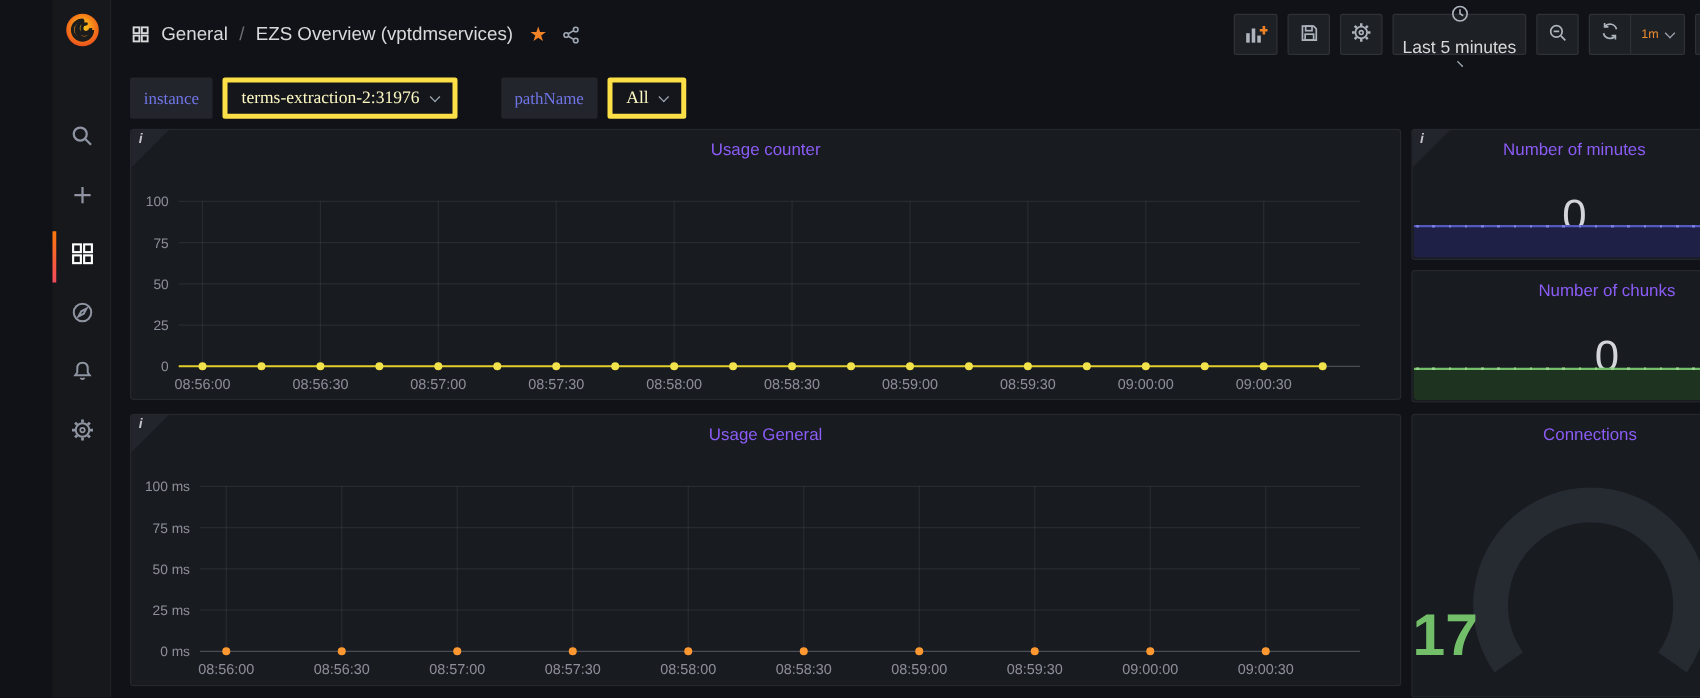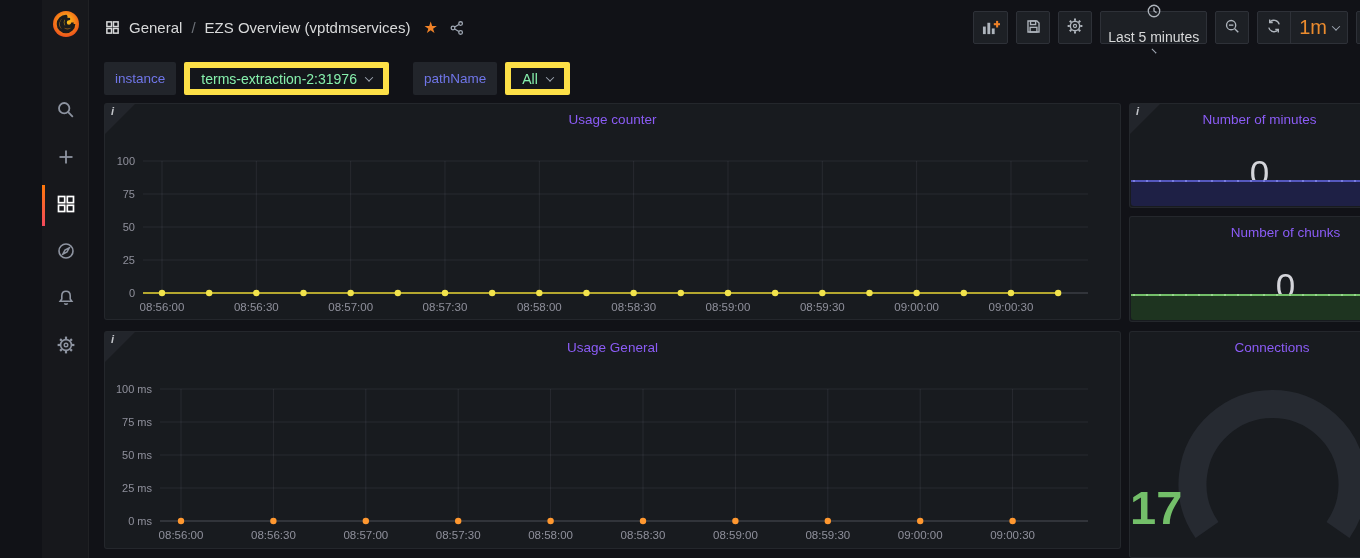--- a/index.html
+++ b/index.html
@@ -26,29 +26,29 @@
   .icon-btn { background:none; border:none; color:#9fa7b3; cursor:pointer; display:flex; align-items:center; }
   .toolbar { margin-left:auto; display:flex; align-items:center; gap:8px; }
   .tbtn { height:33px; min-width:34px; padding:0 7px; background:#1d2025; border:1px solid #2e3138; border-radius:2px;
           color:#aeb4bc; display:flex; align-items:center; justify-content:center; gap:7px; cursor:pointer; font-size:14px;flex-direction:column; }
   .tbtn .lbl { color:#d8d9da; }
   .chev { width:6px; height:6px; border-right:1.5px solid #9fa7b3; border-bottom:1.5px solid #9fa7b3;
           transform:rotate(45deg) translate(-1px,-1px); display:inline-block; }
   .tgroup { display:flex; height:33px; border:1px solid #2e3138; border-radius:2px; background:#1d2025; }
   .tgroup .seg { display:flex; align-items:center; padding:0 8px; gap:6px; cursor:pointer; color:#aeb4bc; }
   .tgroup .seg + .seg { border-left:1px solid #2e3138; }
-  .refresh-int { color:var(--refresh-interval-orange); font-size:20px; font-weight:500; }
-
-  
-  .filters { position:absolute; left:62px; top:62px; display:flex; align-items:center; gap:1px; height:33px; }
+  .refresh-int { color:var(--refresh-interval-orange); font-size:10px; font-weight:500; }
+
+  
+  .filters { position:absolute; left:62px; top:62px; display:flex; align-items:center; gap:12px; height:33px;font-family:Liberation Serif, serif; }
   .filter-group { display:flex; align-items:center; gap:8px; }
   .filter-label { height:33px; display:flex; align-items:center; padding:0 11px; background:#22252b; border-radius:2px;
                   color:var(--label-blue); font-size:13.5px; font-weight:500; }
   .filter-value { height:33px; display:flex; align-items:center; gap:9px; padding:0 11px; background:#14161b;
-                  border:6px solid #fde047; border-radius:2px; font-size:14px; color:#86efac; cursor:pointer; }
+                  border:4px solid #fde047; border-radius:2px; font-size:14px; color:#fef9c3; cursor:pointer; }
   .filter-group + .filter-group { margin-left:8px;padding-left:15px; }
 
   
   .panel { position:absolute; background:#181b1f; border:1px solid rgba(204,204,220,0.07); border-radius:3px; }
   .panel-title { position:absolute; top:0; left:0; right:0; height:30px; display:flex; align-items:center; justify-content:center;
                  font-size:13.5px; font-weight:500; color:#8b5cf6; cursor:pointer; z-index:3; }
   .info-corner { position:absolute; top:0; left:0; width:0; height:0; border-top:30px solid #22252b;
                  border-right:30px solid transparent; cursor:pointer; z-index:4; }
   .info-corner span { position:absolute; top:-29px; left:6px; font-size:11px; font-weight:700; color:#c3c5ca; font-style:italic; }
 

